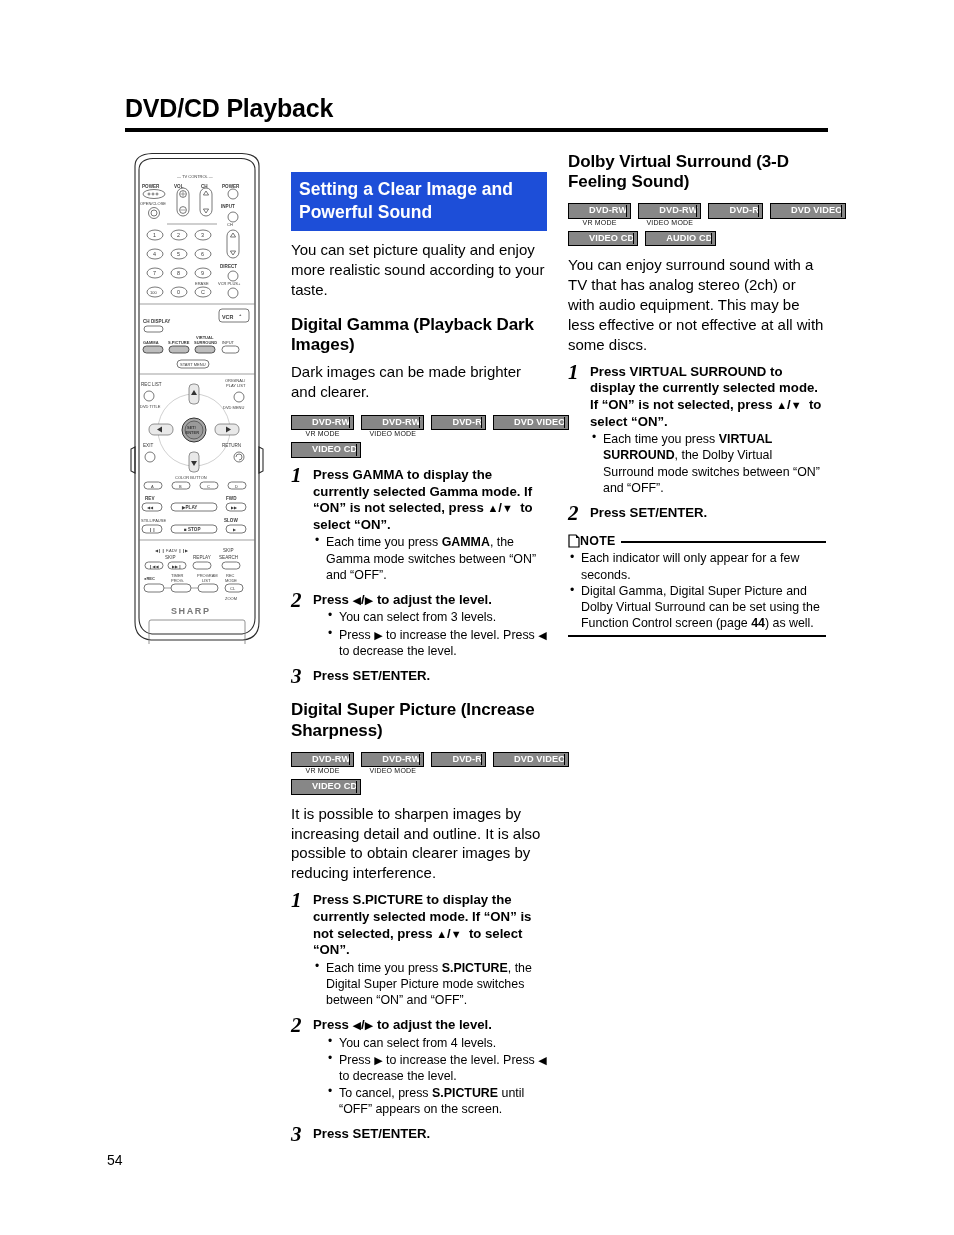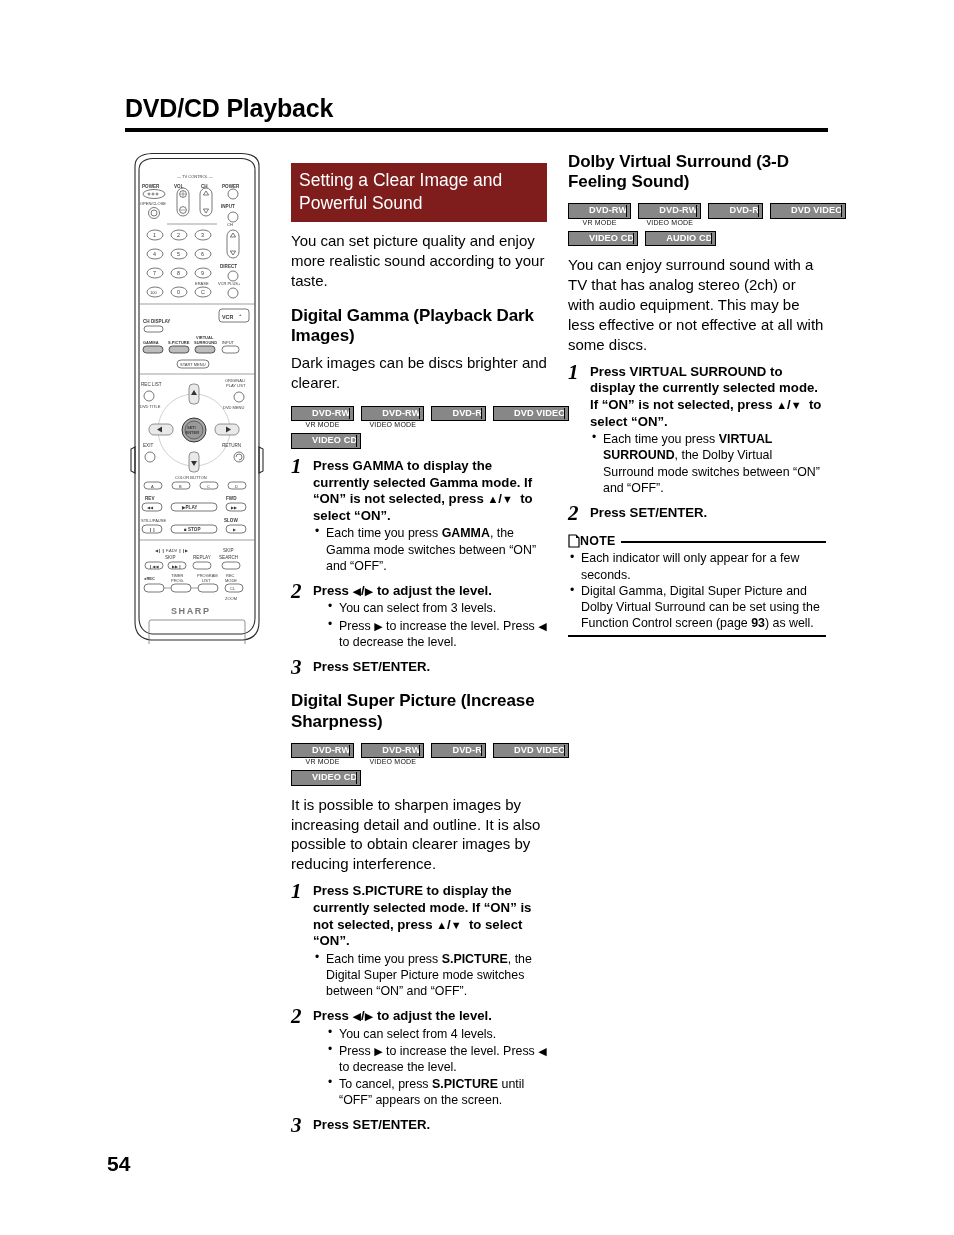--- a/index.html
+++ b/index.html
@@ -16,31 +16,31 @@
     position:absolute;left:125px;top:94px;
     font-size:25px;font-weight:bold;letter-spacing:-0.2px;
   }
   .title-rule{
     position:absolute;left:125px;top:128px;width:703px;height:4px;background:#000;
   }
 
   
   .page-number{
     position:absolute;left:107px;top:1152px;
-    font-size:21px;font-weight:bold;
+    font-size:14px;font-weight:normal;
   }
 
   
   .col-mid{position:absolute;left:291px;top:155px;width:256px;}
   .col-right{position:absolute;left:568px;top:152px;width:258px;}
 
   
   .banner{
-    background:#7f1d1d;color:#fff;font-weight:normal;font-size:17.5px;
-    line-height:1.32;padding:6px 8px 7px 8px;margin:8px 0 9px 0;
+    background:#1d4ed8;color:#fff;font-weight:bold;font-size:17.5px;
+    line-height:1.32;padding:6px 8px 7px 8px;margin:17px 0 9px 0;
     width:240px;
   }
 
   
   h2.sec{
     font-size:17px;font-weight:bold;line-height:1.18;margin:16px 0 7px 0;
     letter-spacing:-0.1px;
   }
   h2.sec.first{margin-top:15px;}
   .col-right h2.sec{margin-top:0;}
@@ -323,21 +323,21 @@
       <text x="44" y="462" class="t" style="font-size:9px;letter-spacing:1.6px;font-weight:bold;fill:#777">SHARP</text>
       <rect x="22" y="468" width="96" height="26" rx="2" fill="none" stroke="#777" stroke-width="0.8"></rect>
     </svg>
   </div>
 
   <div class="col-mid">
     <div class="banner">Setting a Clear Image and Powerful Sound</div>
     <p class="body">You can set picture quality and enjoy more realistic sound according to your taste.</p>
 
     <h2 class="sec first">Digital Gamma (Playback Dark Images)</h2>
-    <p class="body">Dark images can be discs brighter and clearer.</p>
+    <p class="body">Dark images can be made brighter and clearer.</p>
     <div class="badges">
         <div class="badge-row">
           <div class="badge-wrap"><span class="badge">DVD-RW</span><span class="badge-sub">VR MODE</span></div>
           <div class="badge-wrap"><span class="badge">DVD-RW</span><span class="badge-sub">VIDEO MODE</span></div>
           <div class="badge-wrap"><span class="badge">DVD-R</span></div>
           <div class="badge-wrap"><span class="badge">DVD VIDEO</span></div>
         </div>
         <div class="badge-row">
           <div class="badge-wrap"><span class="badge">VIDEO CD</span></div>
         </div>
@@ -434,19 +434,19 @@
       <div class="note-head">
         <svg class="note-icon" viewBox="0 0 12 14">
           <path d="M1,1 H8 L11,4 V13 H1 Z" fill="#fff" stroke="#000" stroke-width="1.2"></path>
           <path d="M8,1 V4 H11" fill="#000"></path>
         </svg>
         <span class="note-label">NOTE</span>
         <span class="note-rule"></span>
       </div>
       <ul>
           <li>Each indicator will only appear for a few seconds.</li>
-          <li>Digital Gamma, Digital Super Picture and Dolby Virtual Surround can be set using the Function Control screen (page <b class="kw">93</b>) as well.</li>
+          <li>Digital Gamma, Digital Super Picture and Dolby Virtual Surround can be set using the Function Control screen (page <b class="kw">44</b>) as well.</li>
         </ul>
       <div class="note-bottom-rule"></div>
     </div>
   </div>
 
 </div>
 
 </body></html>

